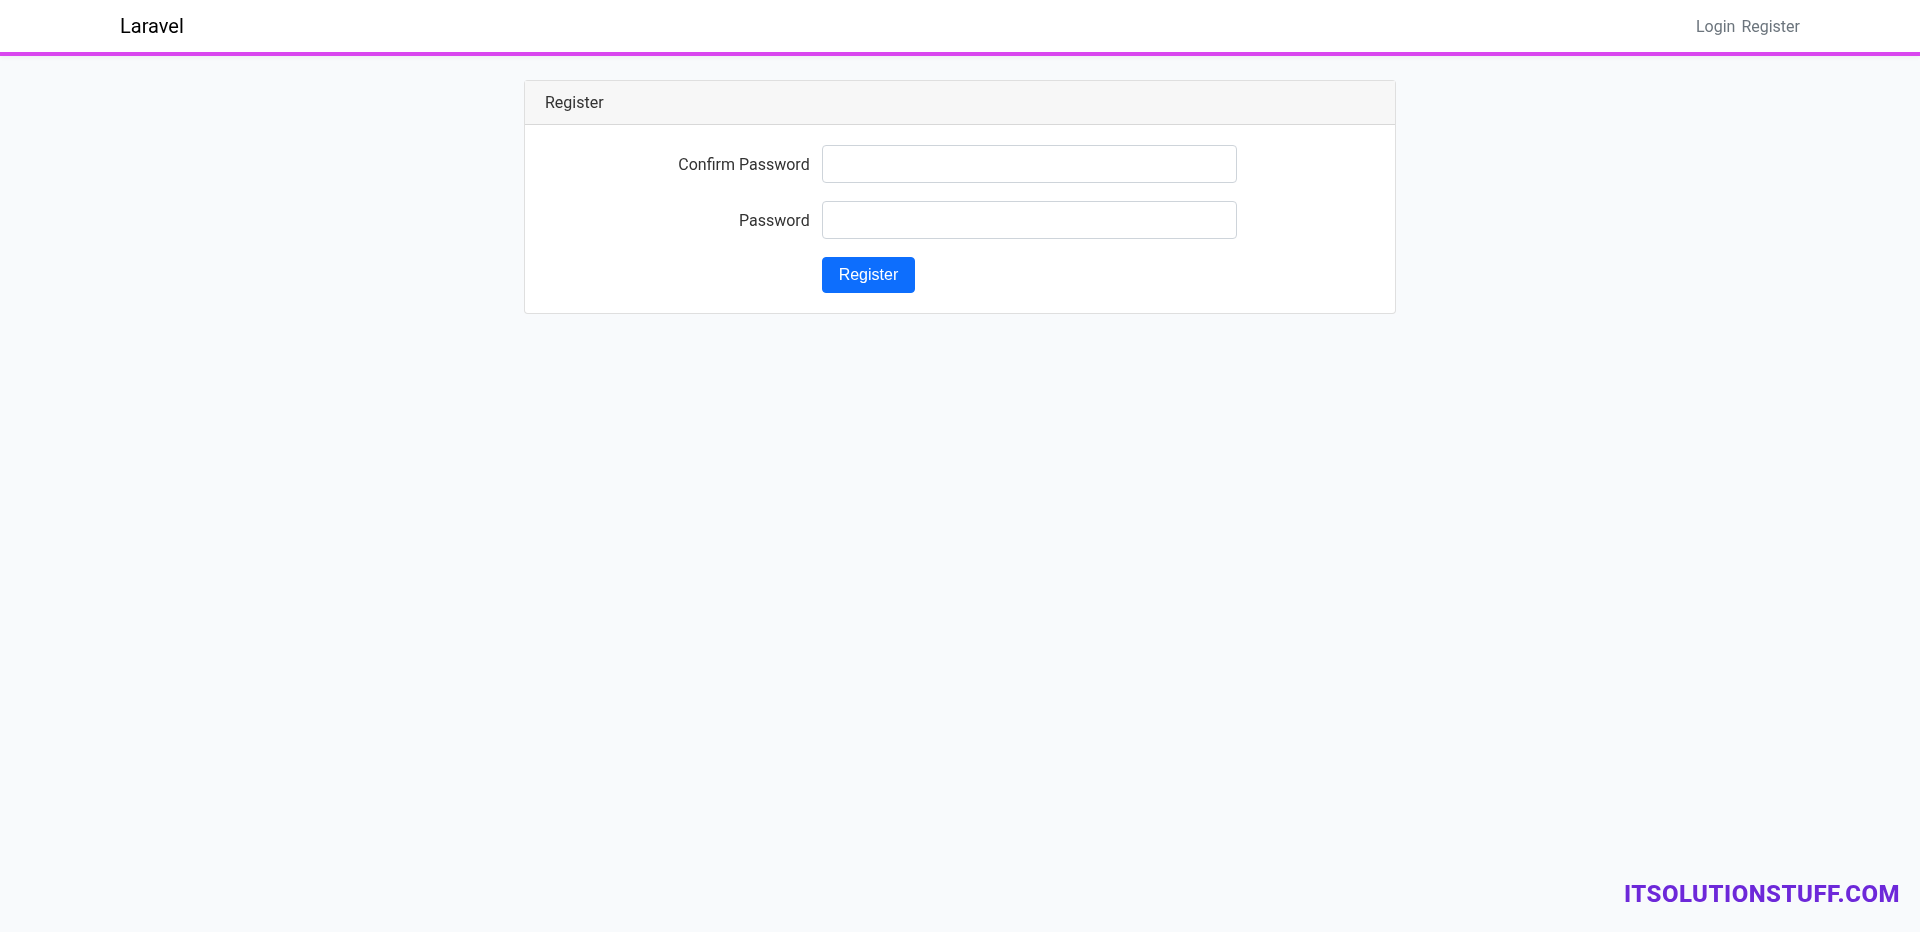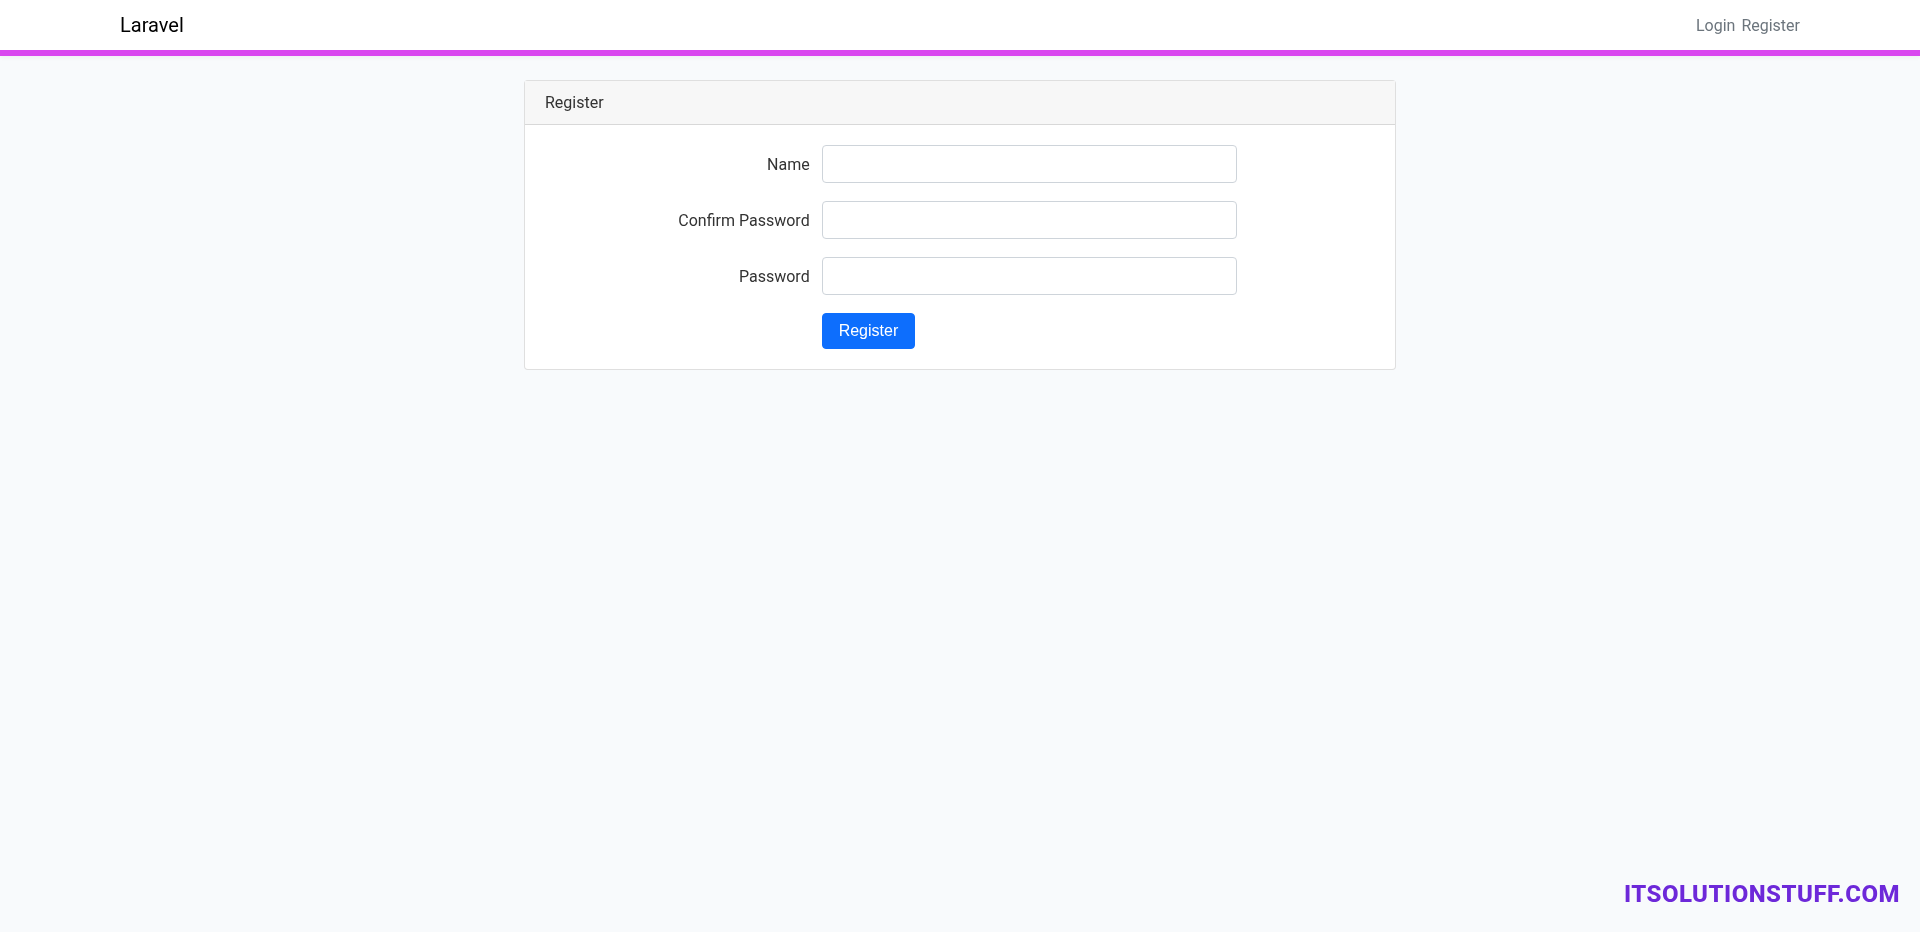--- a/index.html
+++ b/index.html
@@ -11,21 +11,21 @@
       font-family: -apple-system, BlinkMacSystemFont, "Segoe UI", Roboto, "Helvetica Neue", Arial, sans-serif;
       font-size: 16px;
       color: #212529;
       background-color: #f8fafc;
       min-height: 932px;
       position: relative;
     }
     .navbar {
       background-color: #fff;
       box-shadow: 0 2px 4px rgba(0,0,0,.04);
-      border-bottom: 6px solid #d946ef;
+      border-bottom: 4px solid #d946ef;
       height: 56px;
       display: flex;
       align-items: center;
       padding: 0 120px;
     }
     .navbar-brand {
       font-size: 20px;
       color: #000;
       text-decoration: none;
       font-weight: 400;
@@ -131,26 +131,20 @@
 </nav>
 
 <div class="container">
   <div class="row">
     <div class="col">
       <div class="card">
         <div class="card-header">Register</div>
         <div class="card-body">
           <form>
             <div class="form-group">
-              <label class="form-label">Name</label>
-              <div class="form-input-wrapper">
-                <input type="text" class="form-control" style="">
-              </div>
-            </div>
-            <div class="form-group">
               <label class="form-label">Confirm Password</label>
               <div class="form-input-wrapper">
                 <input type="password" class="form-control" style="">
               </div>
             </div>
             <div class="form-group">
               <label class="form-label">Password</label>
               <div class="form-input-wrapper">
                 <input type="password" class="form-control" style="">
               </div>

